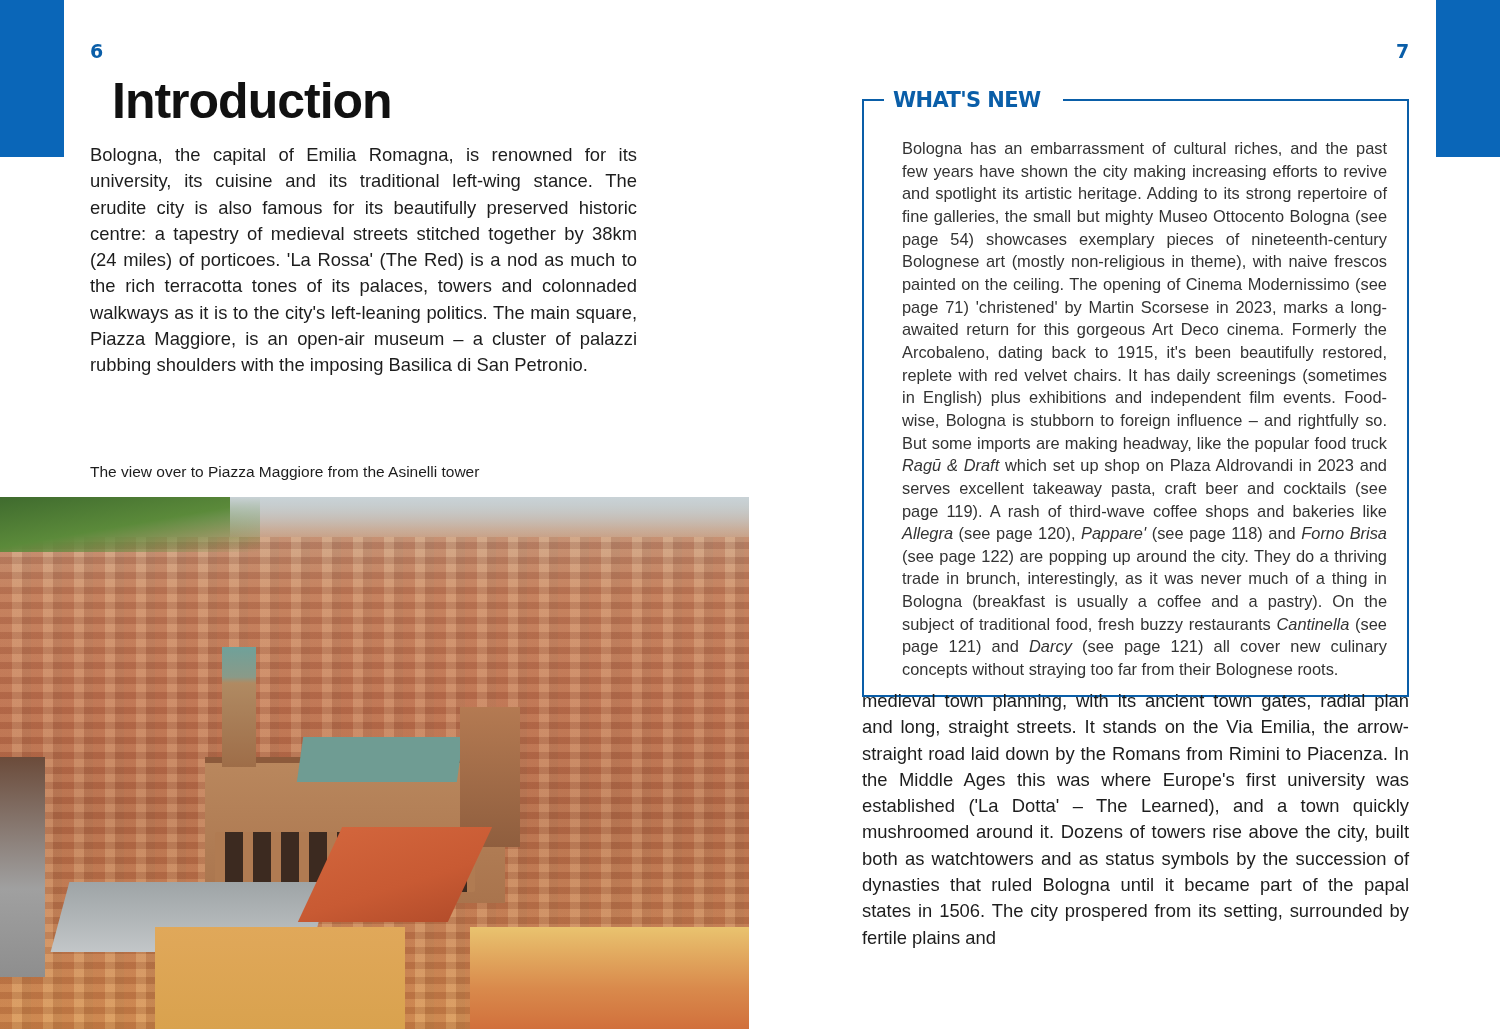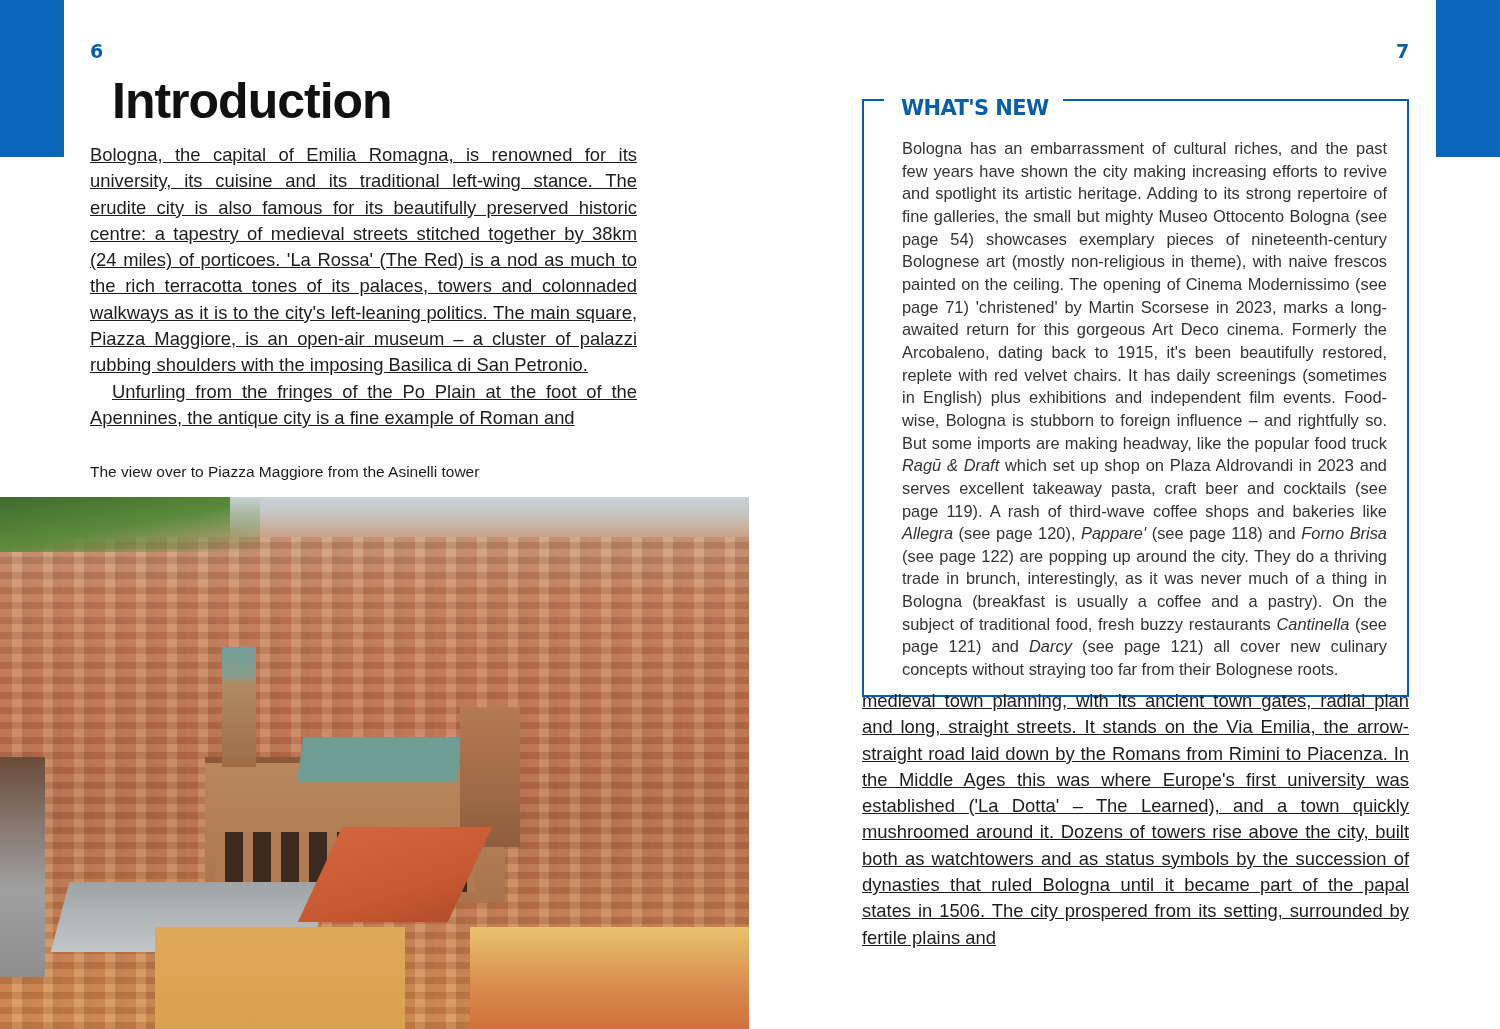--- a/index.html
+++ b/index.html
@@ -47,21 +47,20 @@
       line-height: 70px;
     }
 
     .body-col {
       position: absolute;
       font-family: "Liberation Sans", sans-serif;
       font-size: 18.4px;
       line-height: 26.3px;
       color: #1d1d1d;
       text-align: justify;
-      text-decoration: underline;
     }
     .body-col p { margin: 0; }
     .body-col p.indent { text-indent: 22px; }
     .body-left { left: 90px; top: 142px; width: 547px; }
     .body-right { left: 862px; top: 688px; width: 547px; }
 
     .caption {
       position: absolute;
       left: 90px; top: 463px;
       font-family: "Liberation Sans", sans-serif;
@@ -151,21 +150,21 @@
       border-top: 2.5px solid #0a5ea8;
     }
     .wn-top-right {
       position: absolute; left: 1063px; top: 99px;
       width: 346px; height: 0;
       border-top: 2.5px solid #0a5ea8;
     }
     .wn-heading {
       position: absolute;
       left: 893px; top: 86px;
-      margin: 8px;
+      margin: 0;
       font-family: "DejaVu Sans", sans-serif;
       font-weight: bold;
       font-size: 21px;
       letter-spacing: -0.6px;
       color: #0a5ea8;
       line-height: 28px;
     }
     .wn-body {
       position: absolute;
       left: 893px; top: 128px;
@@ -183,21 +182,20 @@
 <body>
 
 <div class="tab-left"></div>
 <div class="tab-right"></div>
 
 <div class="page-num left">6</div>
 <h1 class="title">Introduction</h1>
 
 <div class="body-col body-left">
   <p>Bologna, the capital of Emilia Romagna, is renowned for its university, its cuisine and its traditional left-wing stance. The erudite city is also famous for its beautifully preserved historic centre: a tapestry of medieval streets stitched together by 38km (24 miles) of porticoes. 'La Rossa' (The Red) is a nod as much to the rich terracotta tones of its palaces, towers and colonnaded walkways as it is to the city's left-leaning politics. The main square, Piazza Maggiore, is an open-air museum – a cluster of palazzi rubbing shoulders with the imposing Basilica di San Petronio.</p>
-  <p class="indent">Unfurling from the fringes of the Po Plain at the foot of the Apennines, the antique city is a fine example of Roman and</p>
 </div>
 
 <div class="caption">The view over to Piazza Maggiore from the Asinelli tower</div>
 
 <div class="photo" title="Aerial view of Bologna's terracotta rooftops and Piazza Maggiore">
   <div class="roofs"></div>
   <div class="hills"></div>
   <div class="haze"></div>
   <div class="left-basilica"></div>
   <div class="palazzo"></div>

